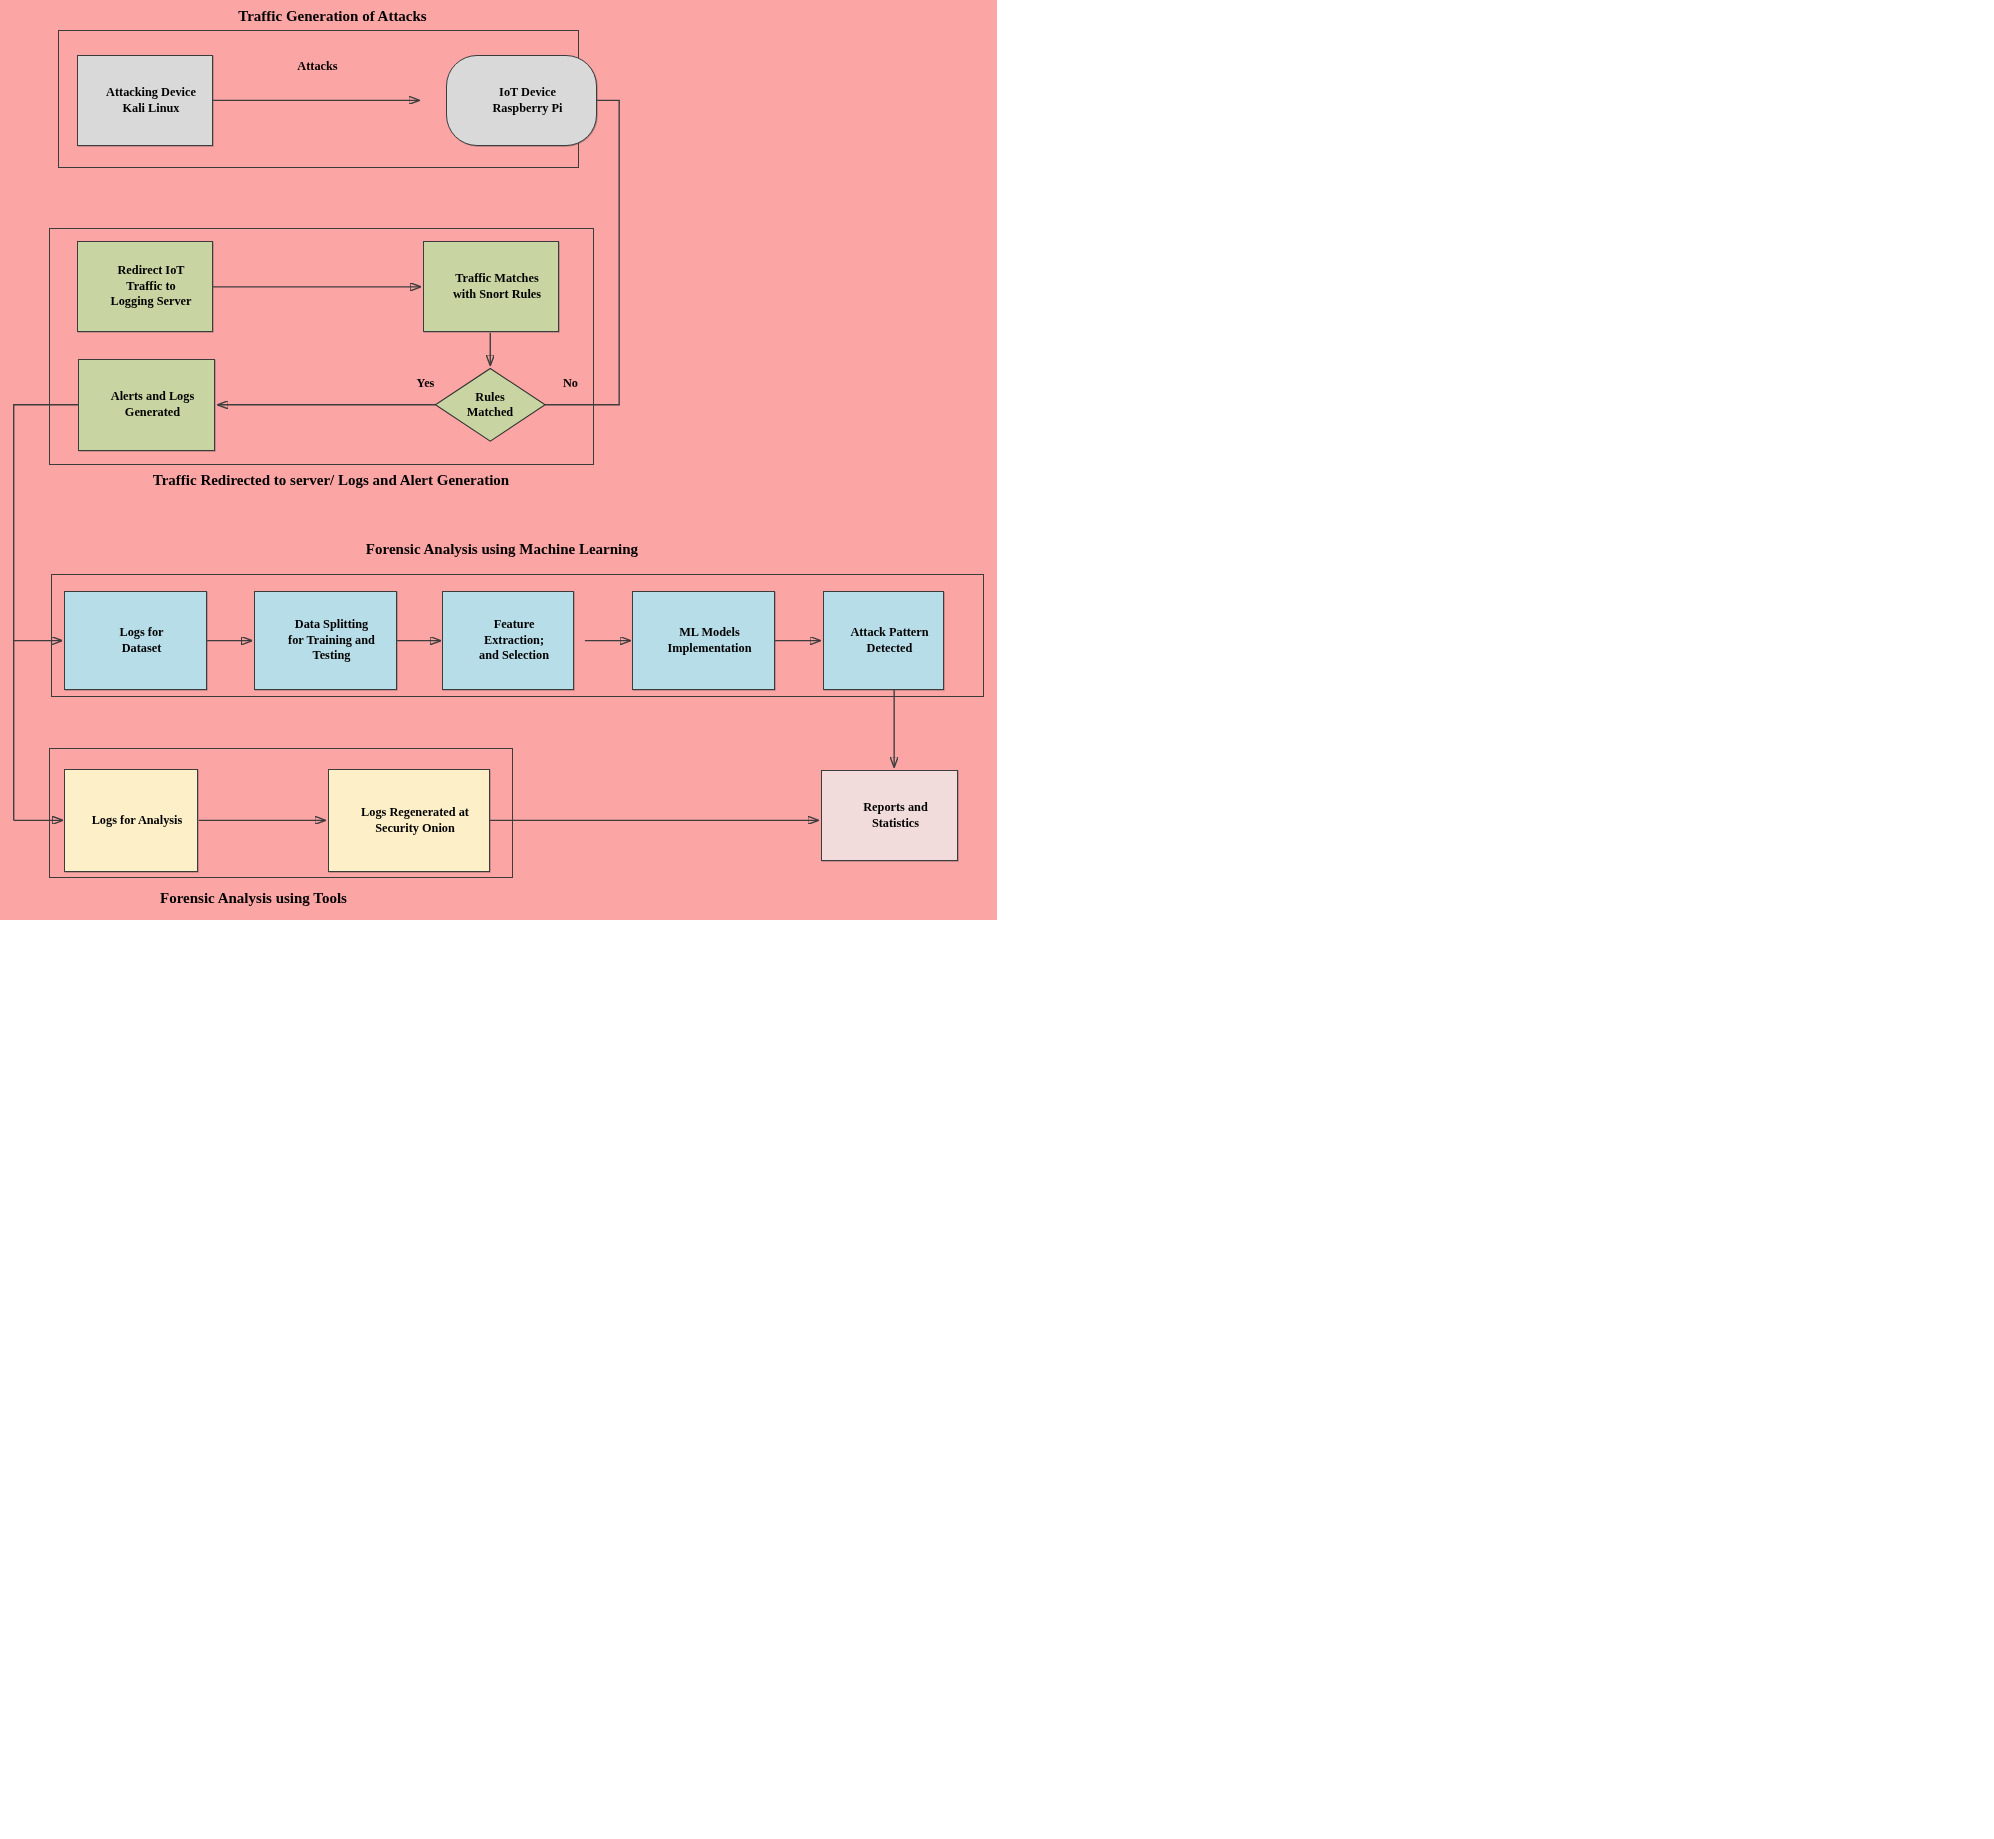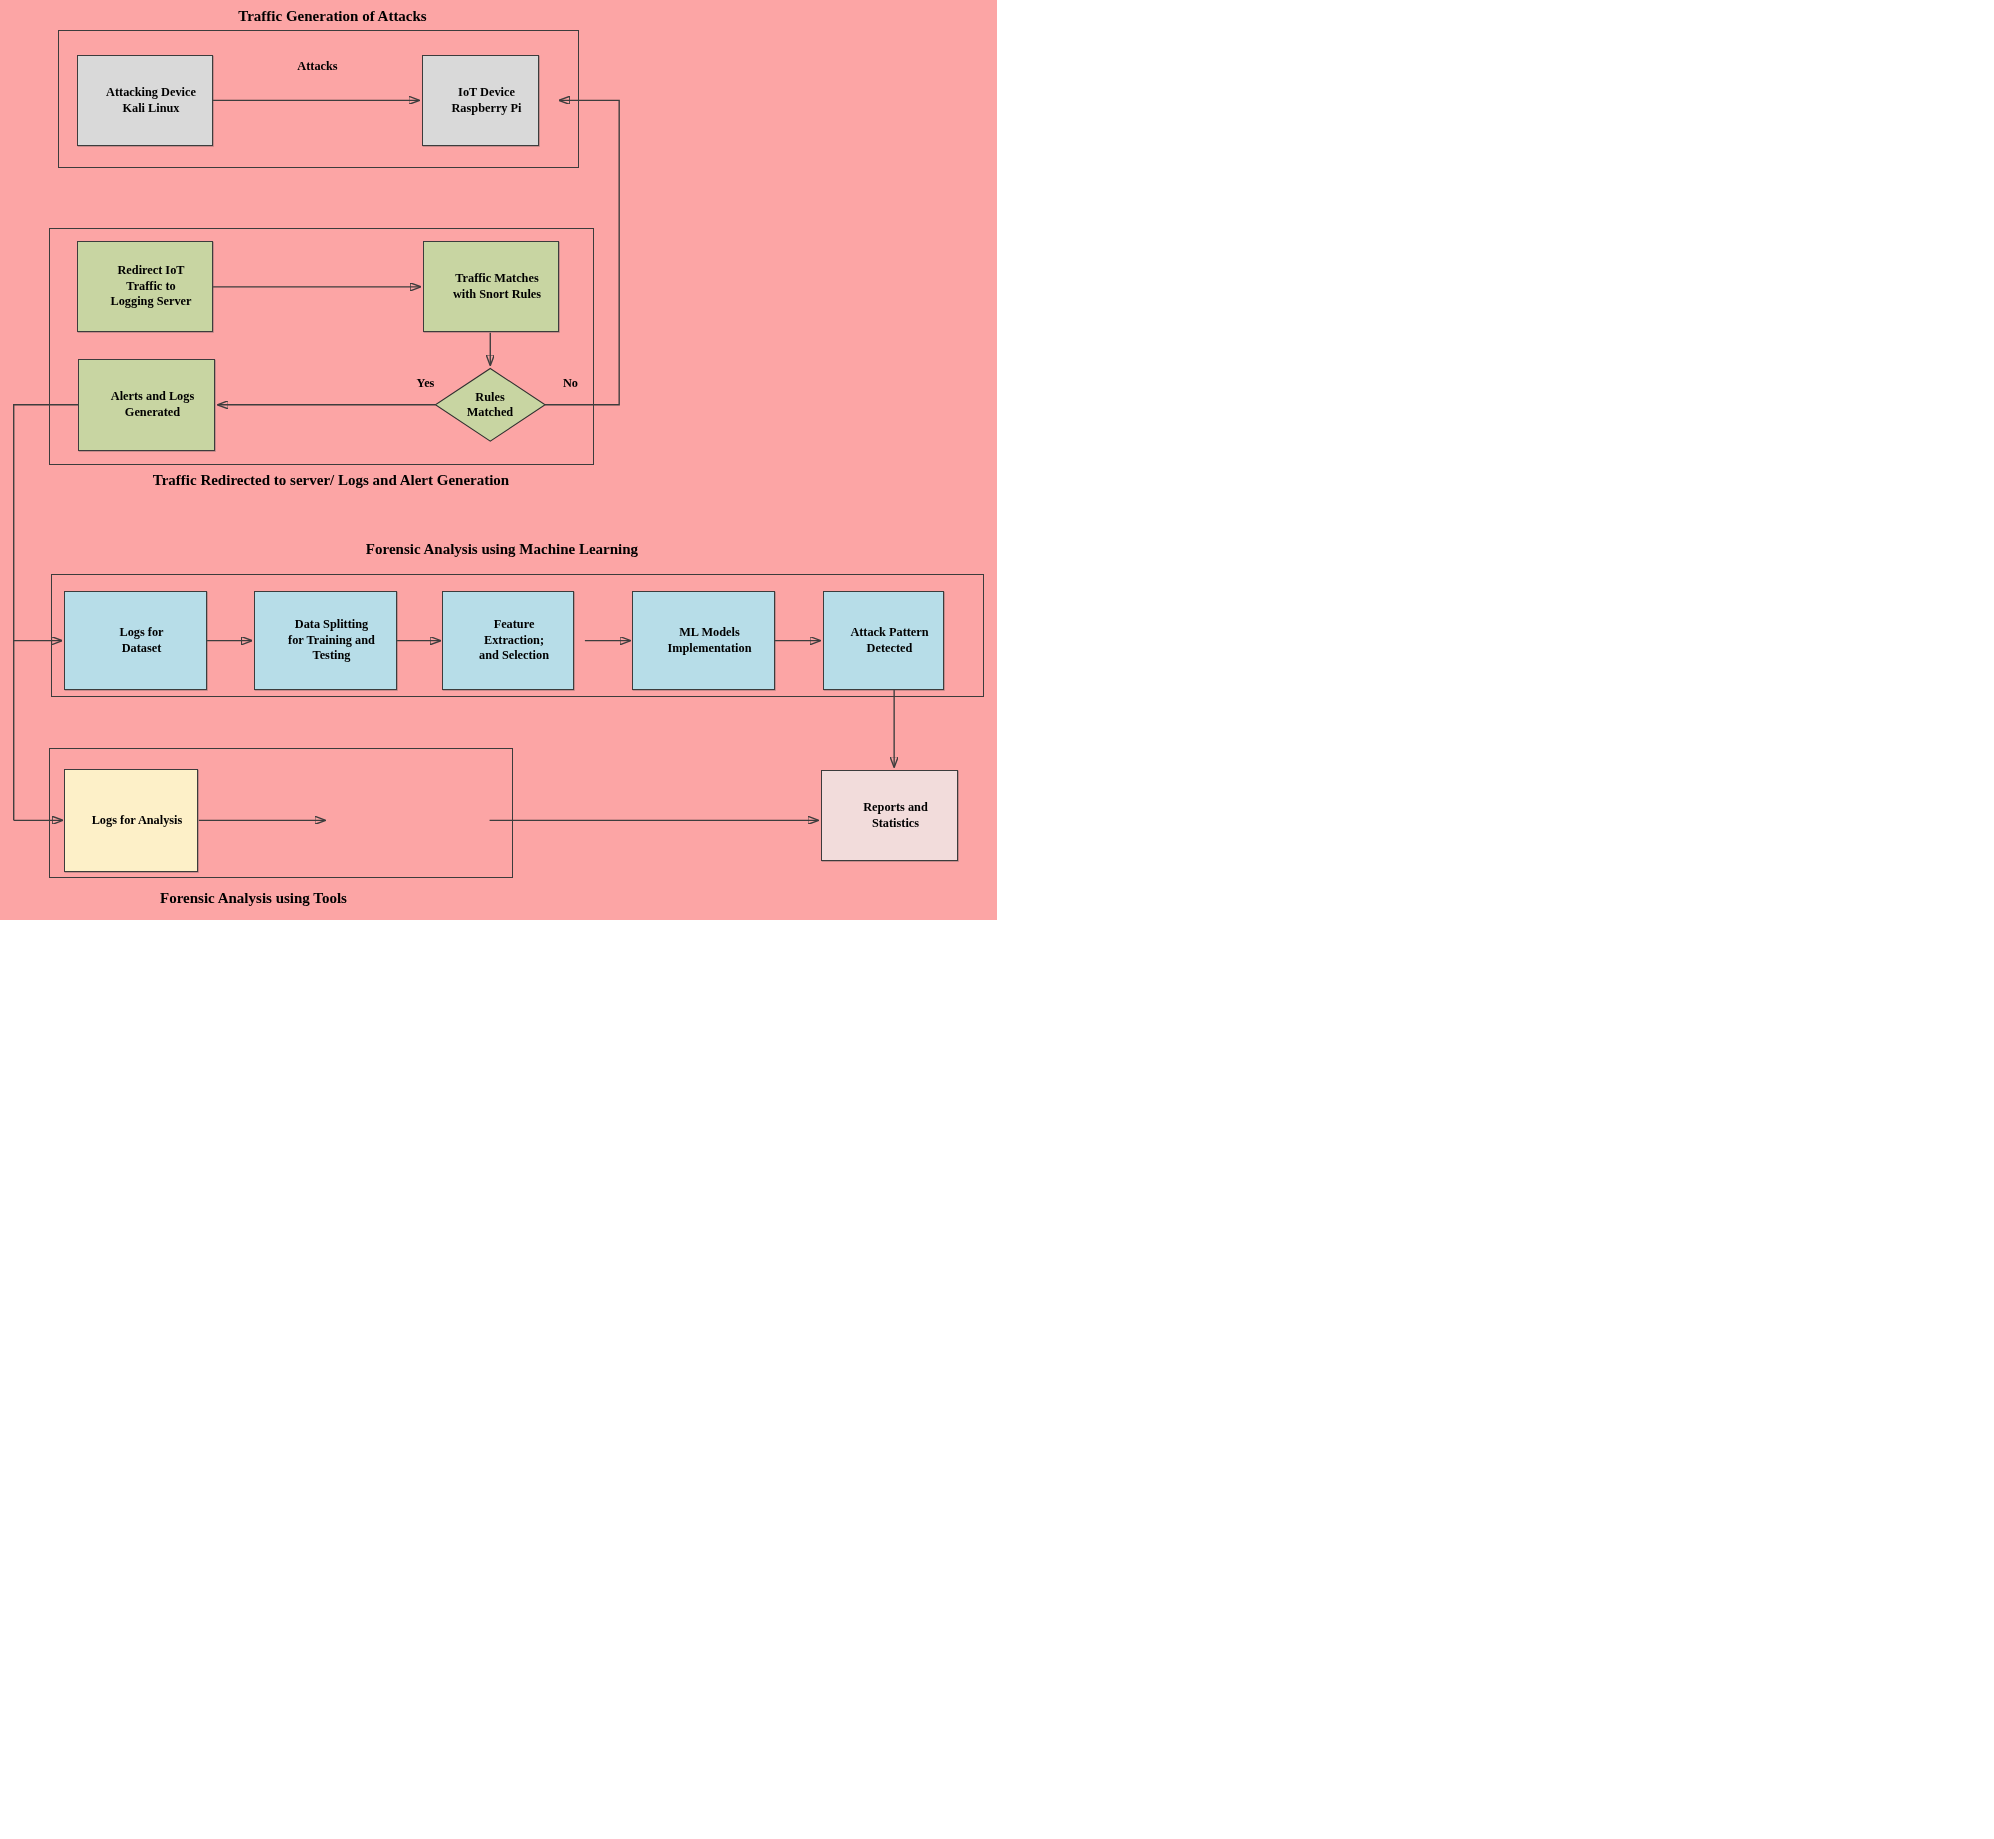--- a/index.html
+++ b/index.html
@@ -127,21 +127,21 @@
     <polygon class="diamond" points="715,537 795,590 715,643 635,590"></polygon>
   </svg>
 
   <div class="diagram-title" style="left:161px; top:8.2px; width:343px;">Traffic Generation of Attacks</div>
   <div class="diagram-caption" style="left:125px; top:472px; width:412px;">Traffic Redirected to server/ Logs and Alert Generation</div>
   <div class="diagram-title" style="left:296px; top:541px; width:412px;">Forensic Analysis using Machine Learning</div>
   <div class="diagram-caption" style="left:82px; top:890px; width:343px;">Forensic Analysis using Tools</div>
 
   <div class="node fill-gray" style="left:77px; top:55px; width:136px; height:91px;">Attacking Device
 Kali Linux</div>
-  <div class="node fill-gray" style="left:422px; top:55px; width:117px; height:91px;">IoT Device
+  <div class="node fill-gray" style="left:446px; top:55px; width:151px; height:91px;border-radius:31px;">IoT Device
 Raspberry Pi</div>
 
   <div class="node fill-green" style="left:77px; top:241px; width:136px; height:91px;">Redirect IoT
 Traffic to
 Logging Server</div>
   <div class="node fill-green" style="left:423px; top:241px; width:136px; height:91px;">Traffic Matches
 with Snort Rules</div>
   <div class="diamond-label" style="left:449px; top:387px; width:82px; height:36px;">Rules
 Matched</div>
   <div class="node fill-green" style="left:78px; top:359px; width:137px; height:92px;">Alerts and Logs
@@ -154,20 +154,22 @@
 Testing</div>
   <div class="node fill-blue" style="left:442px; top:591px; width:132px; height:99px;">Feature
 Extraction;
 and Selection</div>
   <div class="node fill-blue" style="left:632px; top:591px; width:143px; height:99px;">ML Models
 Implementation</div>
   <div class="node fill-blue" style="left:823px; top:591px; width:121px; height:99px;">Attack Pattern
 Detected</div>
 
   <div class="node fill-yellow" style="left:64px; top:769px; width:134px; height:103px;">Logs for Analysis</div>
+  <div class="node fill-yellow" style="left:328px; top:769px; width:162px; height:103px;">Logs Regenerated at
+Security Onion</div>
   <div class="node fill-pink" style="left:821px; top:770px; width:137px; height:91px;">Reports and
 Statistics</div>
 
   <div class="edge-label" style="left:283px; top:59px; width:69px;">Attacks</div>
   <div class="edge-label" style="left:405px; top:376px; width:41px;">Yes</div>
   <div class="edge-label" style="left:550px; top:376px; width:41px;">No</div>
 
 </div>
 
 

